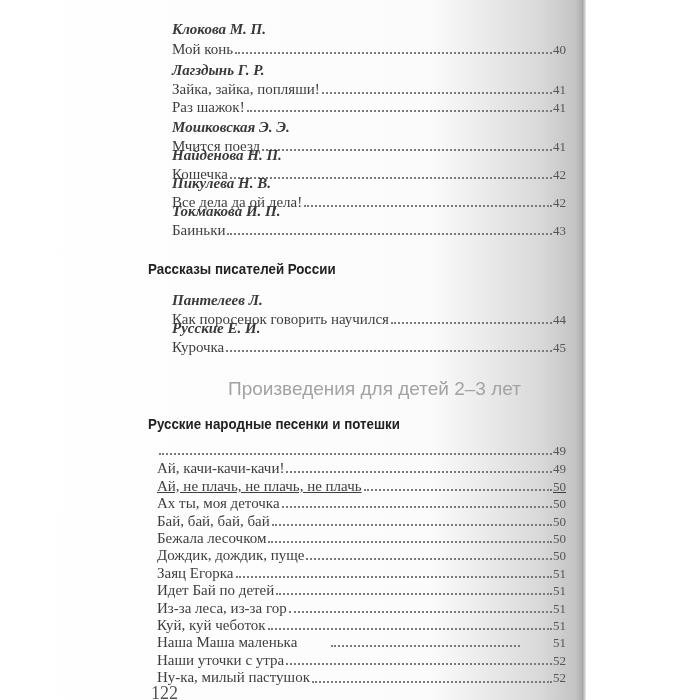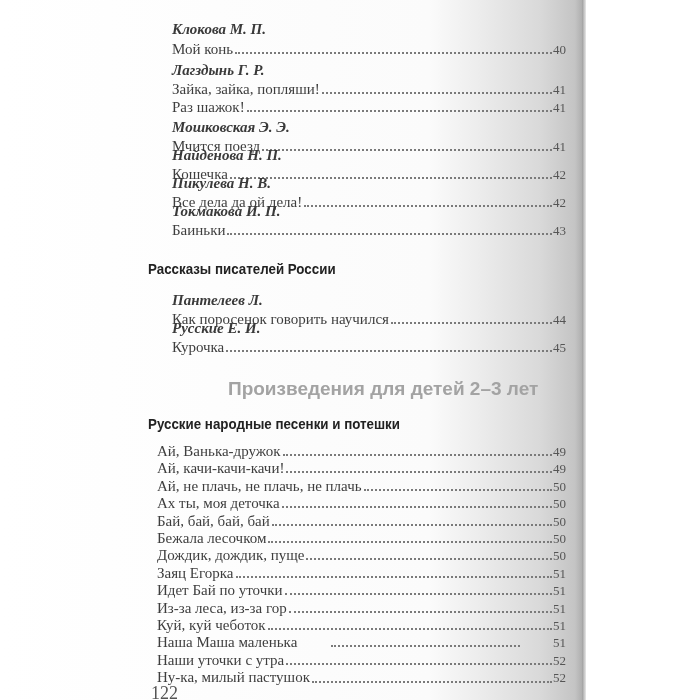--- a/index.html
+++ b/index.html
@@ -30,21 +30,21 @@
   .entry .dots {
     flex:1 1 auto; border-bottom:2px dotted #7a7a7a; margin:0 1px 3px 2px; height:0;
   }
   .entry .p { flex:0 0 auto; font-size:13px; color:#555; }
   .section {
     left:148px; font-family:"Liberation Sans", "DejaVu Sans", sans-serif;
     font-weight:bold; font-size:14.5px; color:#222; transform:scaleX(0.92); transform-origin:left;
   }
   .part-heading {
     left:228px; font-family:"Liberation Sans", "DejaVu Sans", sans-serif;
-    font-weight:bold; font-size:19px; color:#a3a3a3;
+    font-weight:normal; font-size:19px; color:#a3a3a3;
   }
   .folio { left:151px; font-size:18px; color:#555; }
 </style>
 </head>
 <body>
 
 <div class="page"></div>
 <div class="page-edge"></div>
 
 <div class="abs author" style="top:21px">Клокова М. П.</div>
@@ -109,30 +109,29 @@
     <span class="dots"></span>
     <span class="p">45</span>
 </div>
 
 <div class="abs part-heading" style="top:378px">Произведения для детей 2–3 лет</div>
 
 <div class="abs section" style="top:416px">Русские народные песенки и потешки</div>
 
 <div id="folk-list">
     <div class="abs entry wide" style="top: 443px;">
-      <span class="t">Ай, Ванька-дружок</span>
       <span class="dots"></span>
       <span class="p">49</span>
     </div>
     <div class="abs entry wide" style="top: 460.4px;">
       <span class="t">Ай, качи-качи-качи!</span>
       <span class="dots"></span>
       <span class="p">49</span>
     </div>
-    <div class="abs entry wide" style="top: 477.8px;">
+    <div class="abs entry wide" style="top: 477.8px; text-decoration: underline;">
       <span class="t">Ай, не плачь, не плачь, не плачь</span>
       <span class="dots"></span>
       <span class="p">50</span>
     </div>
     <div class="abs entry wide" style="top: 495.2px;">
       <span class="t">Ах ты, моя деточка</span>
       <span class="dots"></span>
       <span class="p">50</span>
     </div>
     <div class="abs entry wide" style="top: 512.6px;">
@@ -149,21 +148,21 @@
       <span class="t">Дождик, дождик, пуще</span>
       <span class="dots"></span>
       <span class="p">50</span>
     </div>
     <div class="abs entry wide" style="top: 564.8px;">
       <span class="t">Заяц Егорка</span>
       <span class="dots"></span>
       <span class="p">51</span>
     </div>
     <div class="abs entry wide" style="top: 582.2px;">
-      <span class="t">Идет Бай по уточки</span>
+      <span class="t">Идет Бай по детей</span>
       <span class="dots"></span>
       <span class="p">51</span>
     </div>
     <div class="abs entry wide" style="top: 599.6px;">
       <span class="t">Из-за леса, из-за гор</span>
       <span class="dots"></span>
       <span class="p">51</span>
     </div>
     <div class="abs entry wide" style="top: 617px;">
       <span class="t">Куй, куй чеботок</span>

